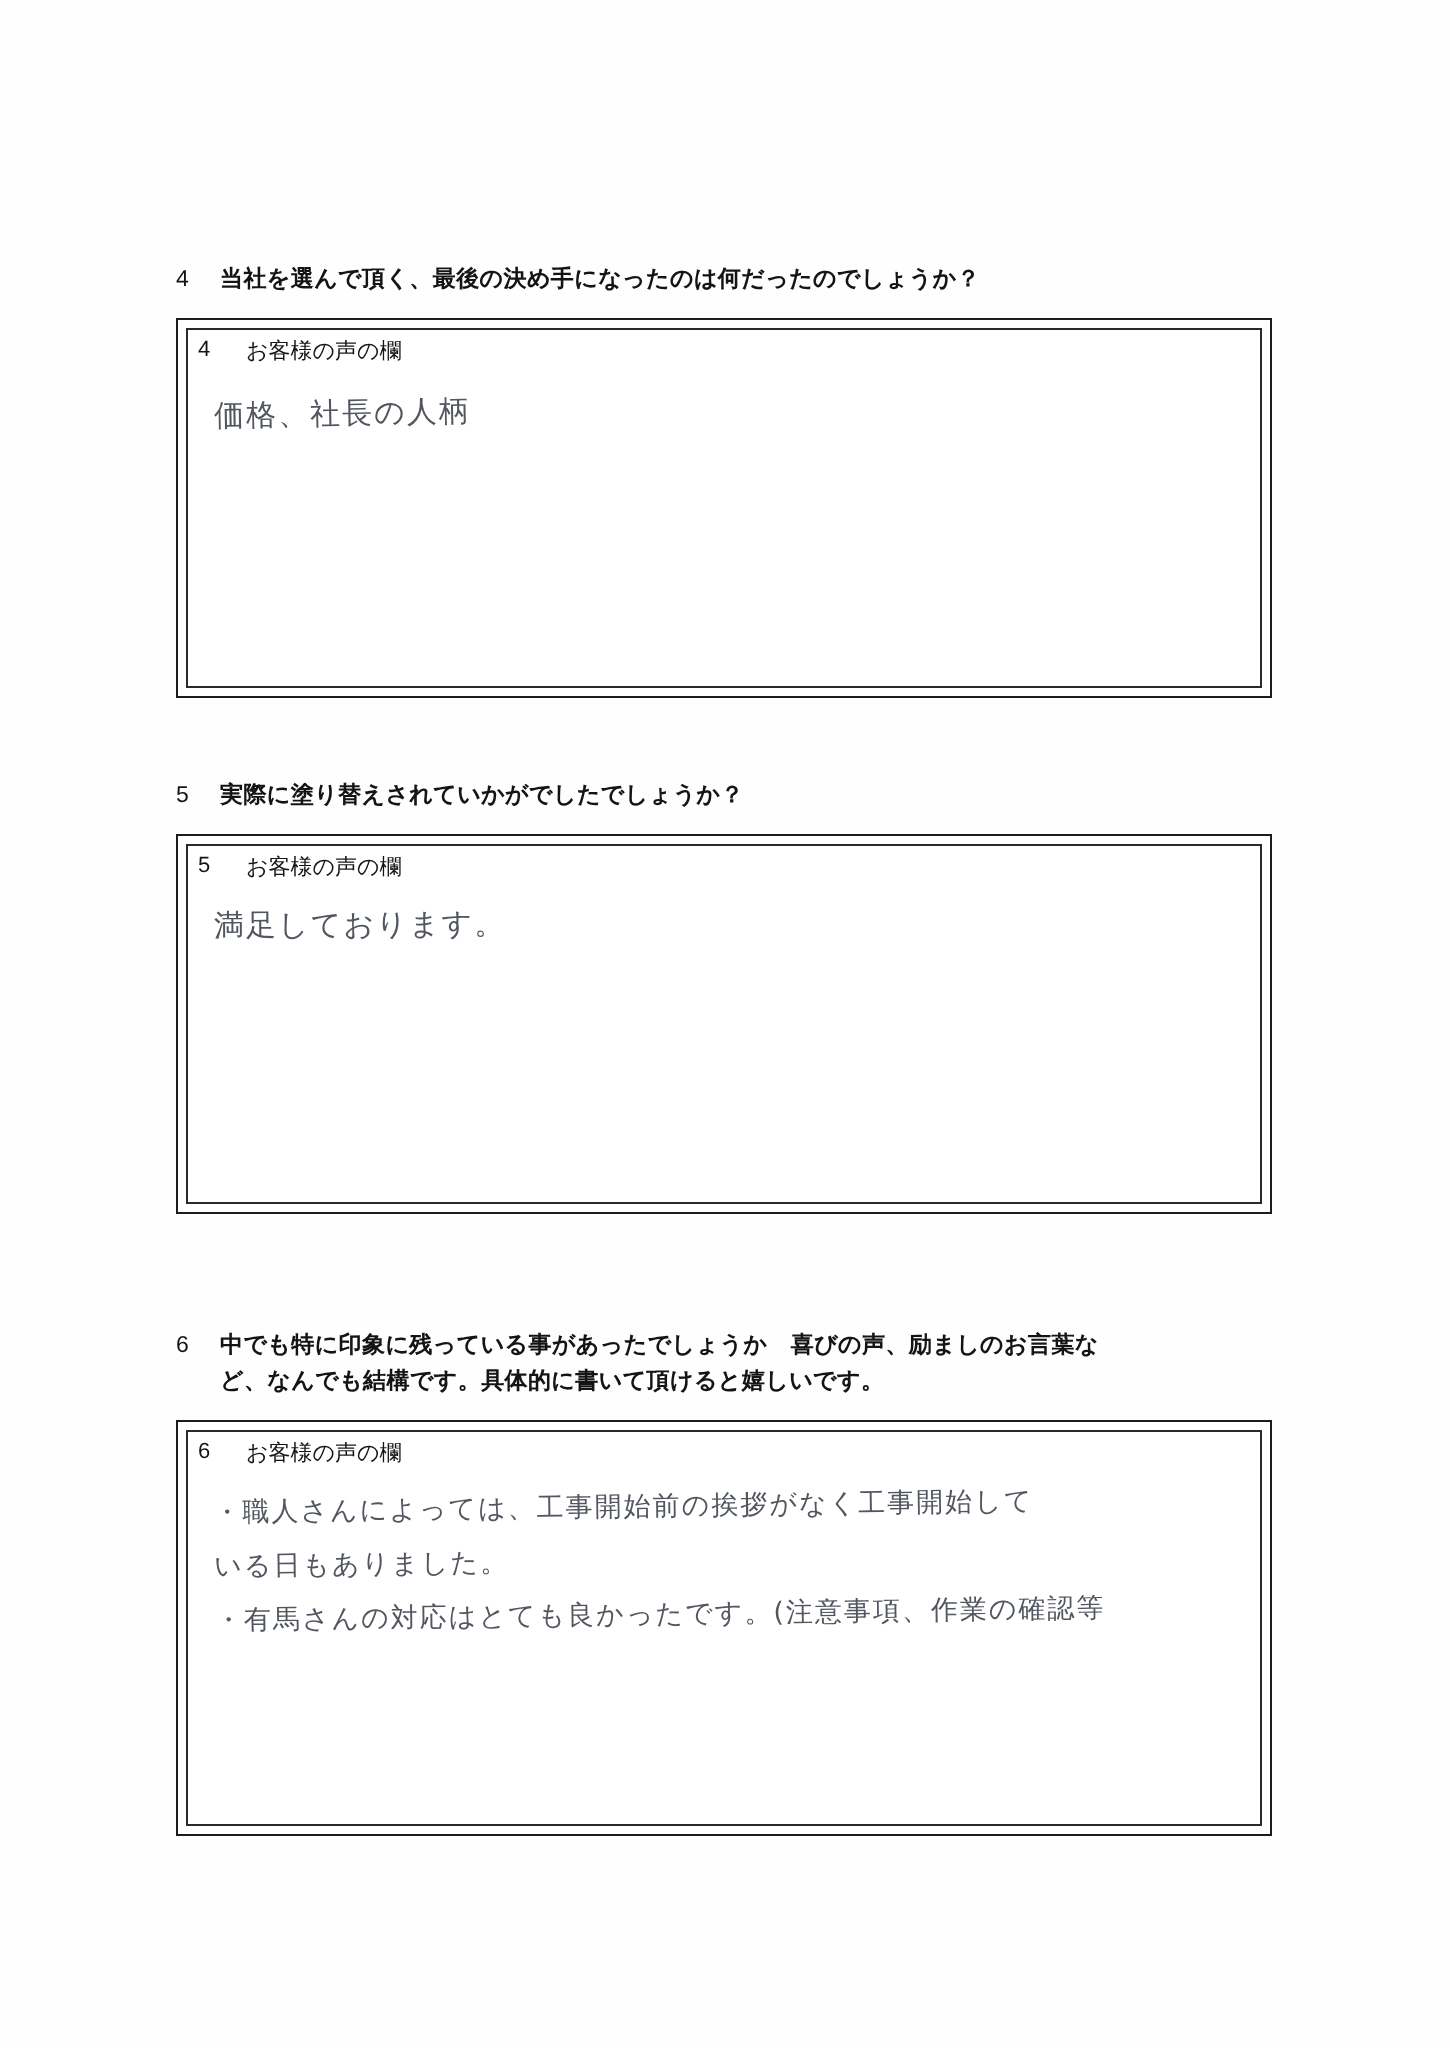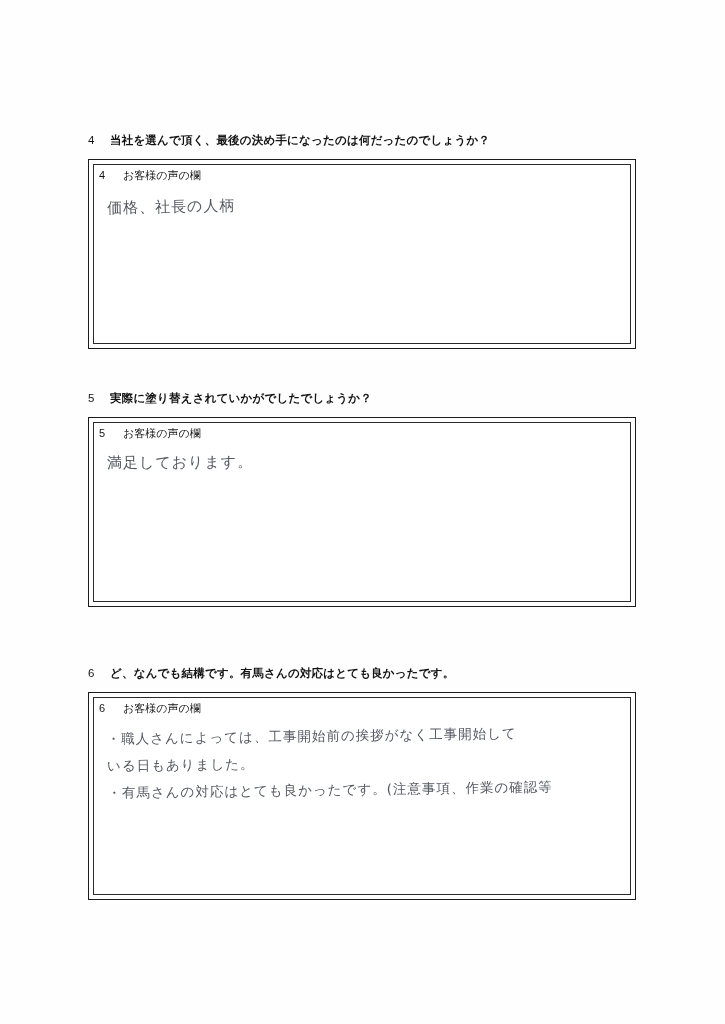--- a/index.html
+++ b/index.html
@@ -143,21 +143,22 @@
       <div class="hand pen-2">
         <span class="l">満足しております。</span>
       </div>
     </div>
   </div>
 
   <div class="section s6">
     <div class="q-line">
       <span class="q-num">6</span>
       <span class="q-text">
-        <span class="cont">ど、なんでも結構です。有馬さんの対応はとても良かったです。</span>
+        <span class="cont">中でも特に印象に残っている事があったでしょうか　喜びの声、励ましのお言葉な</span>
+        <span class="cont">ど、なんでも結構です。具体的に書いて頂けると嬉しいです。</span>
       </span>
     </div>
     <div class="answer-box box-6">
       <div class="inner-frame"></div>
       <div class="answer-head">
         <span class="a-num">6</span>
         <span>お客様の声の欄</span>
       </div>
       <div class="hand small pen-3">
         <span class="l">・職人さんによっては、工事開始前の挨拶がなく工事開始して</span>

